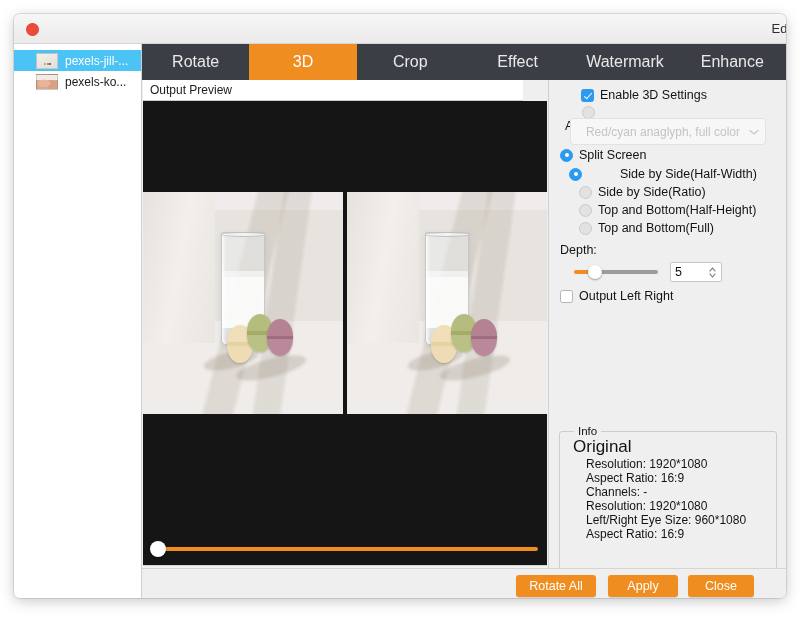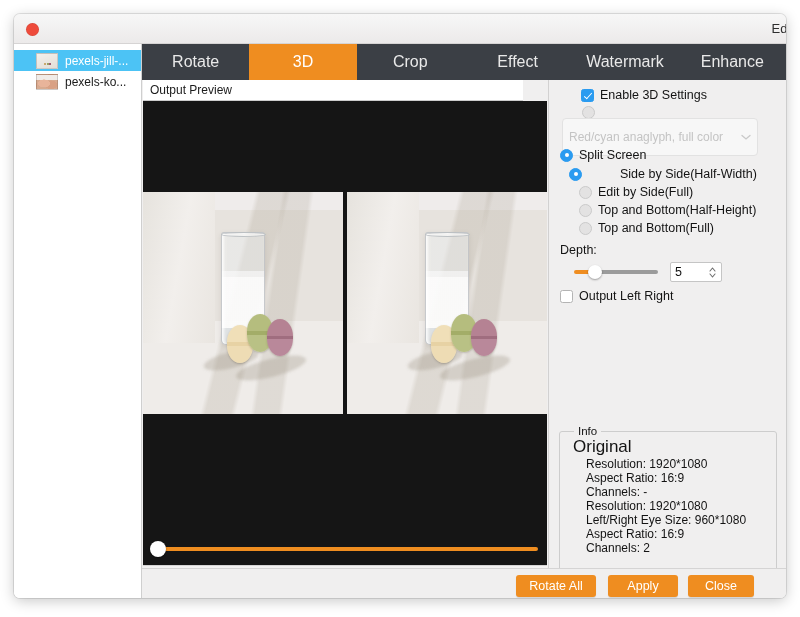--- a/index.html
+++ b/index.html
@@ -343,29 +343,30 @@
     left: 3.5px; top: 3.5px;
     width: 4px; height: 4px;
     border-radius: 50%;
     background: #ffffff;
   }
 
   .lbl { font-size: 12.5px; color: #131313; margin-left: 6px; white-space: nowrap; }
 
   #anaglyph-select {
     position: absolute;
-    left: 13px; top: 38px;
-    width: 196px; height: 38px;
+    left: 21px; top: 38px;
+    width: 196px; height: 27px;
     background: #f7f7f7;
     border: 1px solid #e2e2e2;
     border-radius: 4px;
     box-sizing: border-box;
     display: flex;
     align-items: center;
     padding: 0 6px;
+    text-align: center;
   }
   #anaglyph-select .val { font-size: 12px; color: #c4c4c4; flex: 1 1 auto; }
   #anaglyph-select .chev { color: #cfcfcf; font-size: 11px; }
 
   #depth-slider {
     position: relative;
     width: 84px; height: 14px;
     display: flex; align-items: center;
   }
   #depth-track-fill {
@@ -641,21 +642,21 @@
         <span class="rb on"></span>
         <span class="lbl">Split Screen</span>
       </div>
 
       <div class="row" style="position:absolute; left:20px; top:87px;gap:32px;">
         <span class="rb on"></span>
         <span class="lbl">Side by Side(Half-Width)</span>
       </div>
       <div class="row" style="position:absolute; left:30px; top:105px;">
         <span class="rb"></span>
-        <span class="lbl">Edit by Side(Full)</span>
+        <span class="lbl">Side by Side(Ratio)</span>
       </div>
       <div class="row" style="position:absolute; left:30px; top:123px;">
         <span class="rb"></span>
         <span class="lbl">Top and Bottom(Half-Height)</span>
       </div>
       <div class="row" style="position:absolute; left:30px; top:141px;">
         <span class="rb"></span>
         <span class="lbl">Top and Bottom(Full)</span>
       </div>
 
@@ -686,21 +687,20 @@
       <div id="info-box">
         <div id="info-legend">Info</div>
         <div style="padding-top:5px">
           <div class="info-head">Original</div>
           <div class="info-item">Resolution: 1920*1080</div>
           <div class="info-item">Aspect Ratio: 16:9</div>
           <div class="info-item">Channels: -</div>
           <div class="info-item">Resolution: 1920*1080</div>
           <div class="info-item">Left/Right Eye Size: 960*1080</div>
           <div class="info-item">Aspect Ratio: 16:9</div>
-          <div class="info-item">Channels: 2</div>
         </div>
       </div>
 
       <div id="restore-defaults">Restore Defaults</div>
 
     </div>
   </div>
 
   <div id="footer-sidebar-fill"></div>
   <div id="footer">

